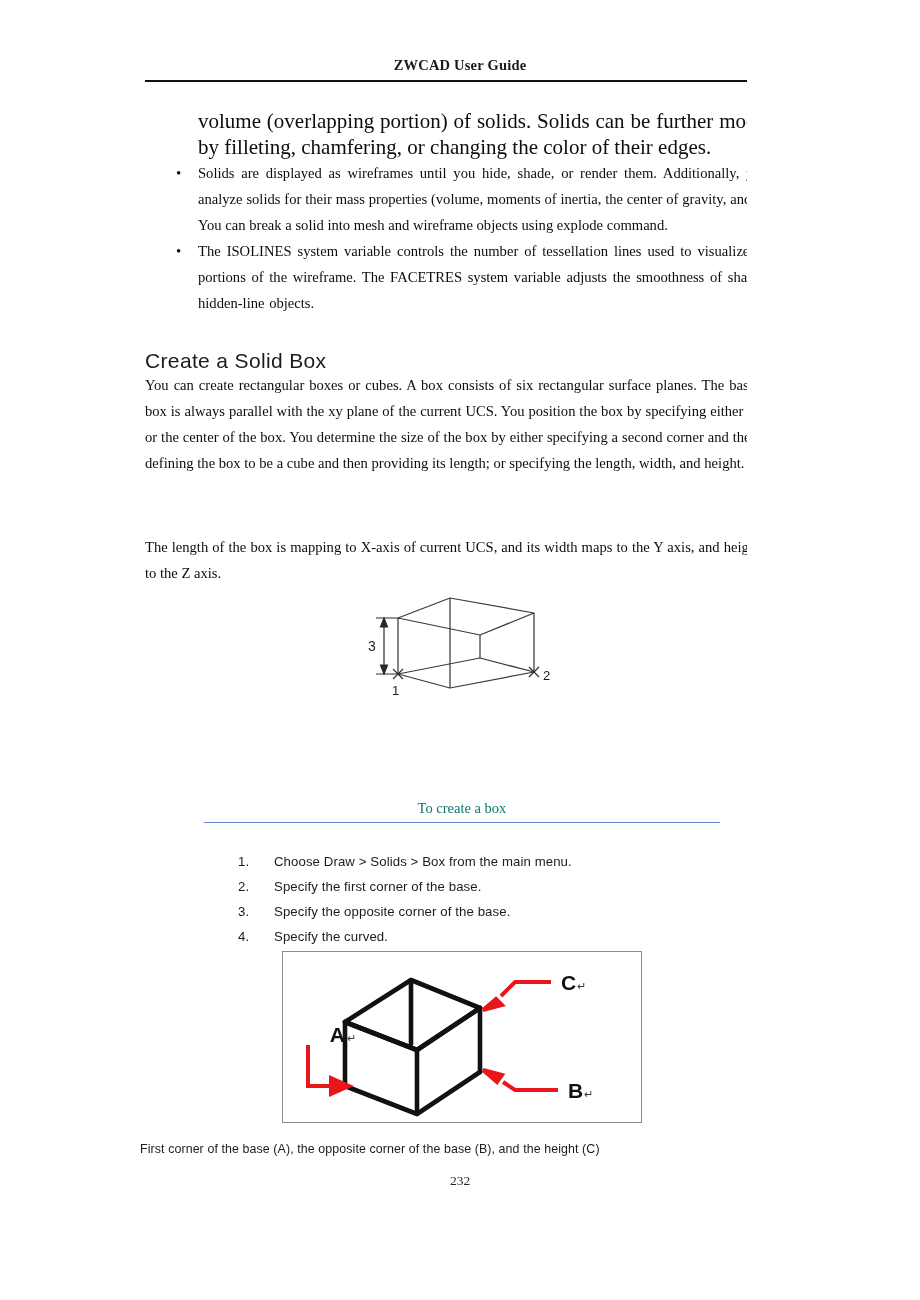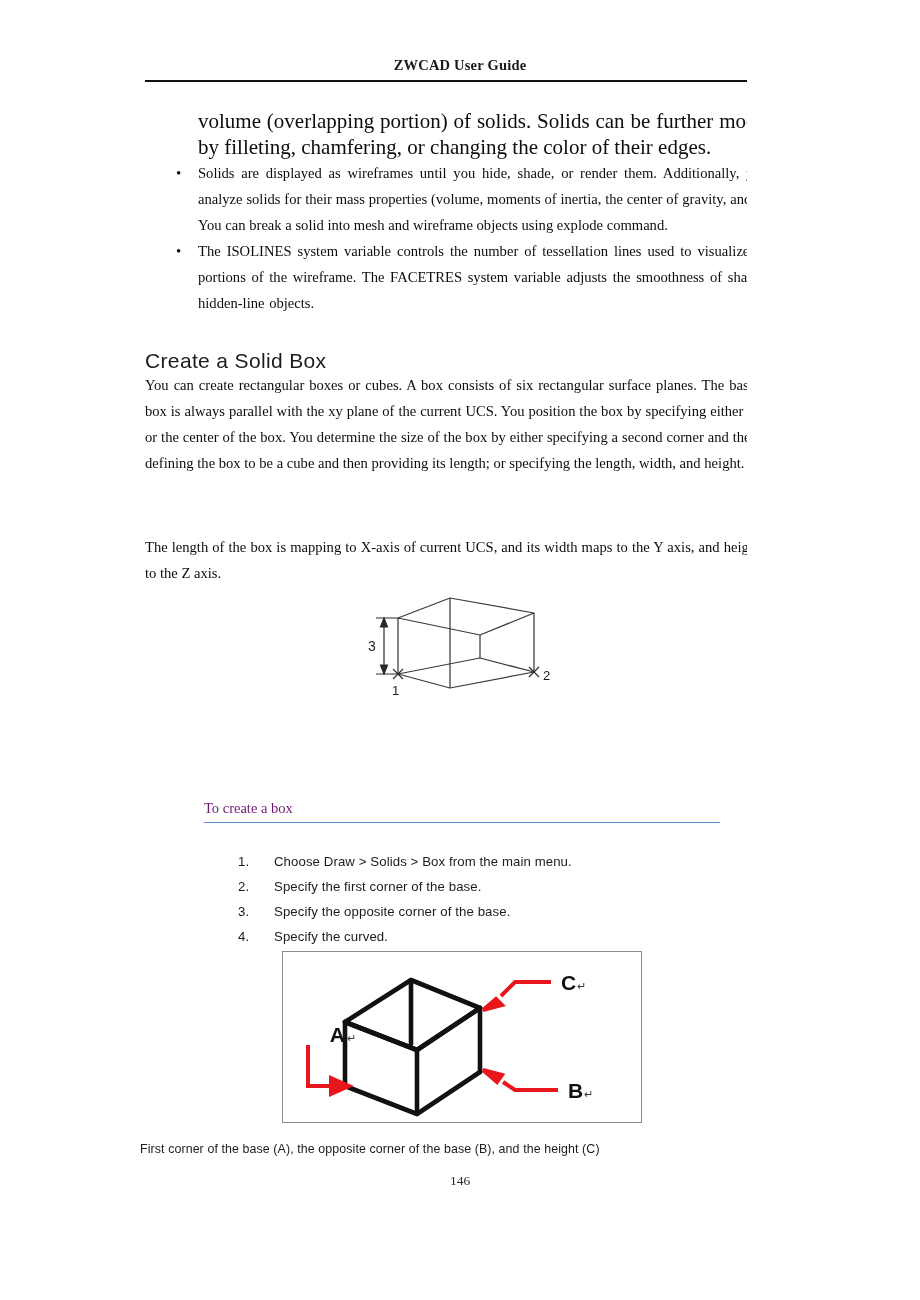--- a/index.html
+++ b/index.html
@@ -123,22 +123,23 @@
   
   .subsection {
     position: absolute;
     left: 204px;
     top: 798px;
     width: 516px;
   }
   .subsection-label {
     font-family: "Liberation Serif", serif;
     font-size: 14.5px;
-    color: #701a75;
+    color: #0f766e;
     line-height: 20px;
+    text-align: center;
   }
   .subsection-rule {
     margin-top: 4px;
     border-top: 1.6px solid #5b8ac4;
     width: 100%;
   }
 
   
   .steps {
     position: absolute;
@@ -329,15 +330,15 @@
       <g font-family="Liberation Sans, sans-serif" font-size="11" fill="#3a3a3a">
         <text x="64" y="90">↵</text>
         <text x="301" y="146">↵</text>
         <text x="294" y="38">↵</text>
       </g>
     </svg>
   </div>
 
   <div class="caption">First corner of the base (A), the opposite corner of the base (B), and the height (C)</div>
 
-  <div class="page-number">146</div>
+  <div class="page-number">232</div>
 
 </div>
 
 </body></html>

